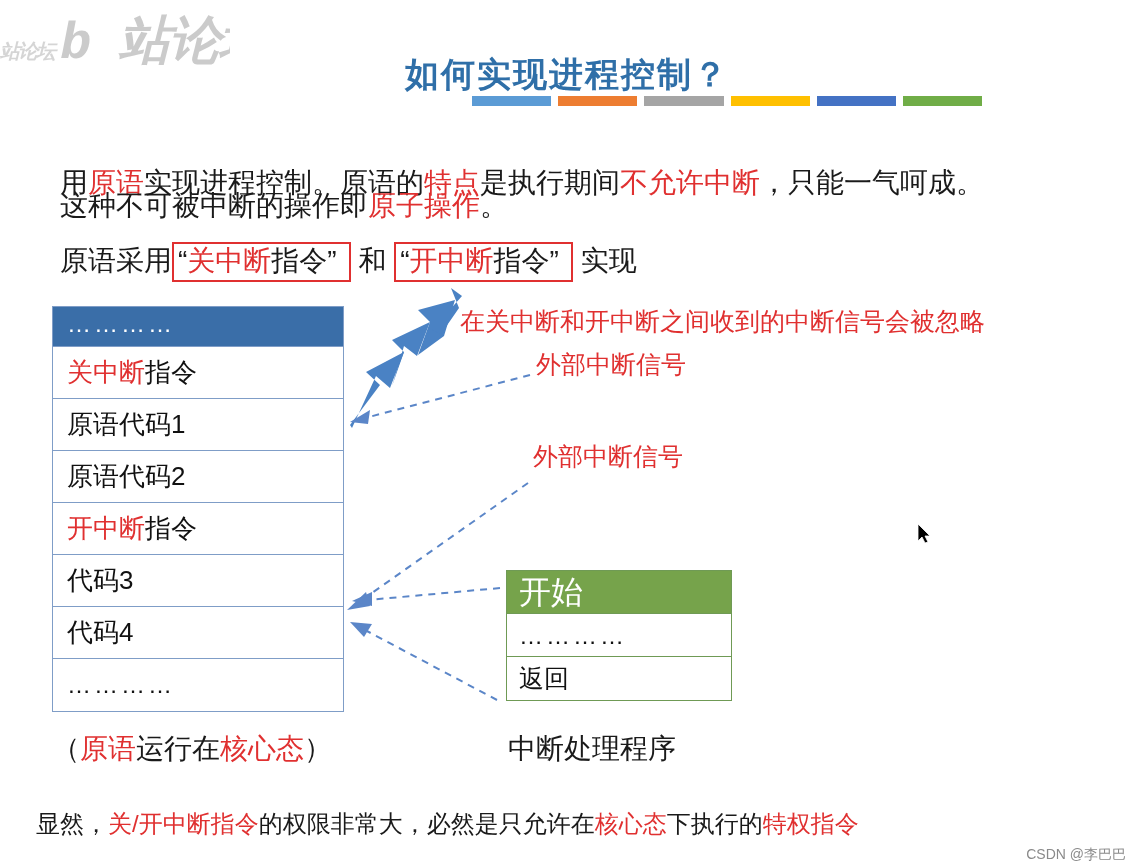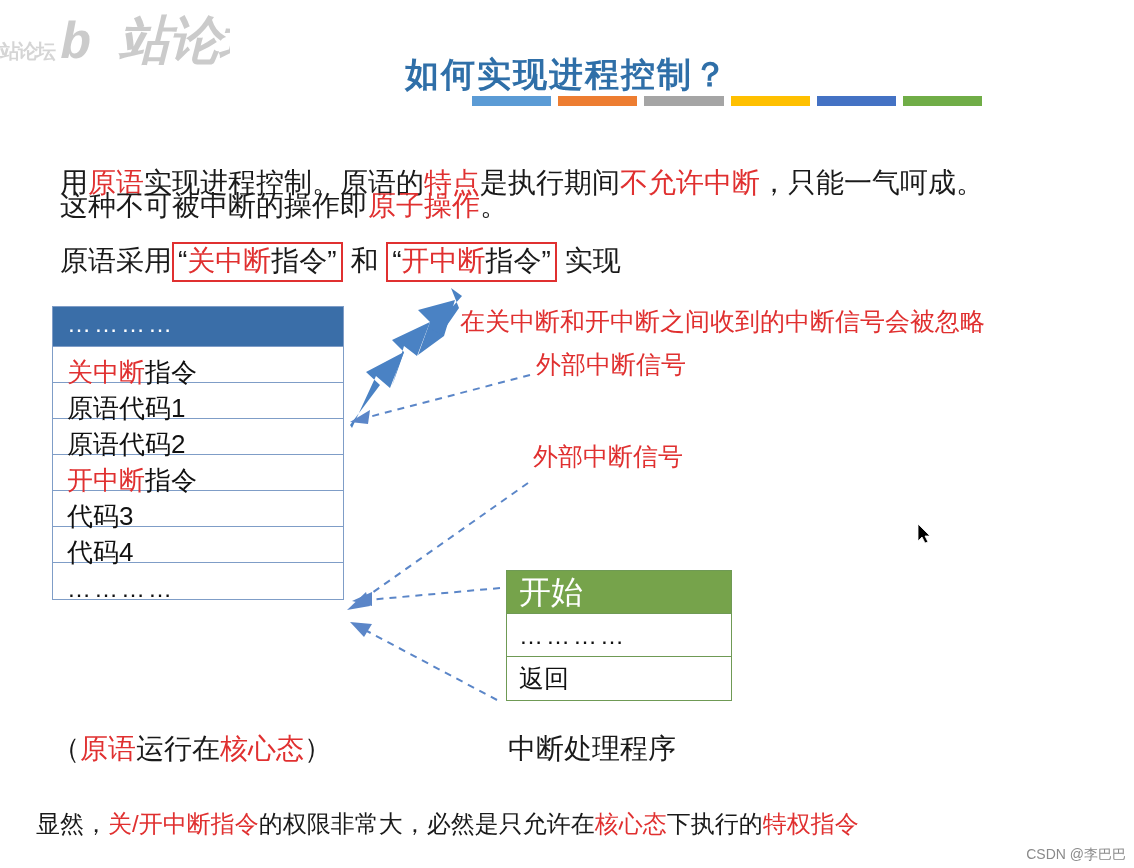--- a/index.html
+++ b/index.html
@@ -32,20 +32,21 @@
     color: #555;
     font-size: 30px;
     font-weight: bold;
     letter-spacing: -2px;
     overflow: hidden;
     white-space: nowrap;
   }
   .watermark .wm-small {
     font-size: 20px;
     opacity: 0.8;
+    font-style: italic;
   }
   .watermark .wm-big {
     font-size: 52px;
     font-style: italic;
     font-family: Liberation Mono, monospace;
   }
 
   
   .title {
     position: absolute;
@@ -82,36 +83,36 @@
     line-height: 38px;
     white-space: nowrap;
     margin-left: 24px;
   }
   .p1 { left: 36px; top: 164px; }
   .p2 { left: 36px; top: 187px; }
   .p3 { left: 36px; top: 242px; }
   .red { color: #e03030; }
   .boxed {
     border: 2px solid #e03030;
-    padding: 1px 4px 3px 4px;
+    padding: 1px 12px 3px 4px;
     display: inline-block;
     line-height: 32px;
   }
 
   
   .code-table {
     position: absolute;
     left: 52px;
     top: 306px;
     width: 292px;
     border: 1px solid #7f9dc7;
     box-sizing: border-box;
   }
   .code-row {
-    height: 36px;
+    height: 52px;
     line-height: 50px;
     border-bottom: 1px solid #7f9dc7;
     padding-left: 14px;
     font-size: 26px;
     color: #111;
     box-sizing: border-box;
     white-space: nowrap;
   }
   .code-row:last-child { border-bottom: none; }
   .code-row.header {

